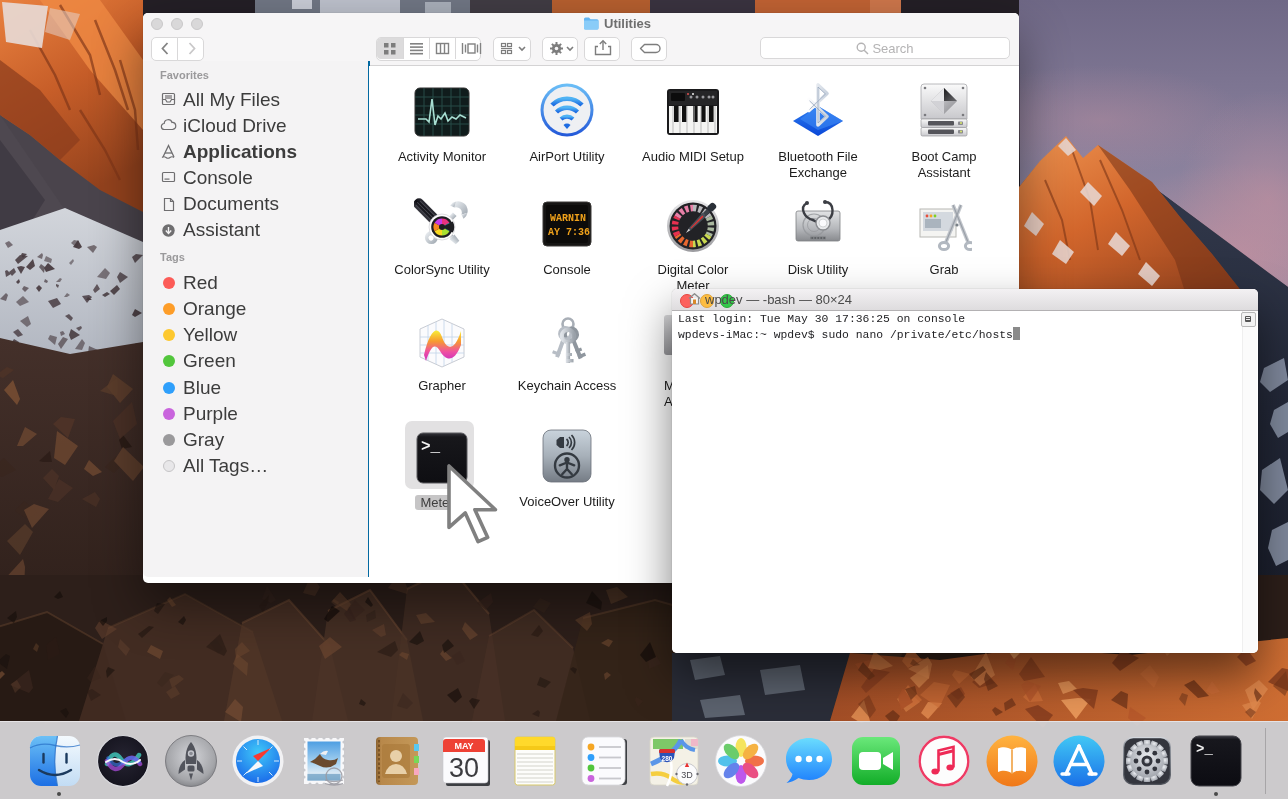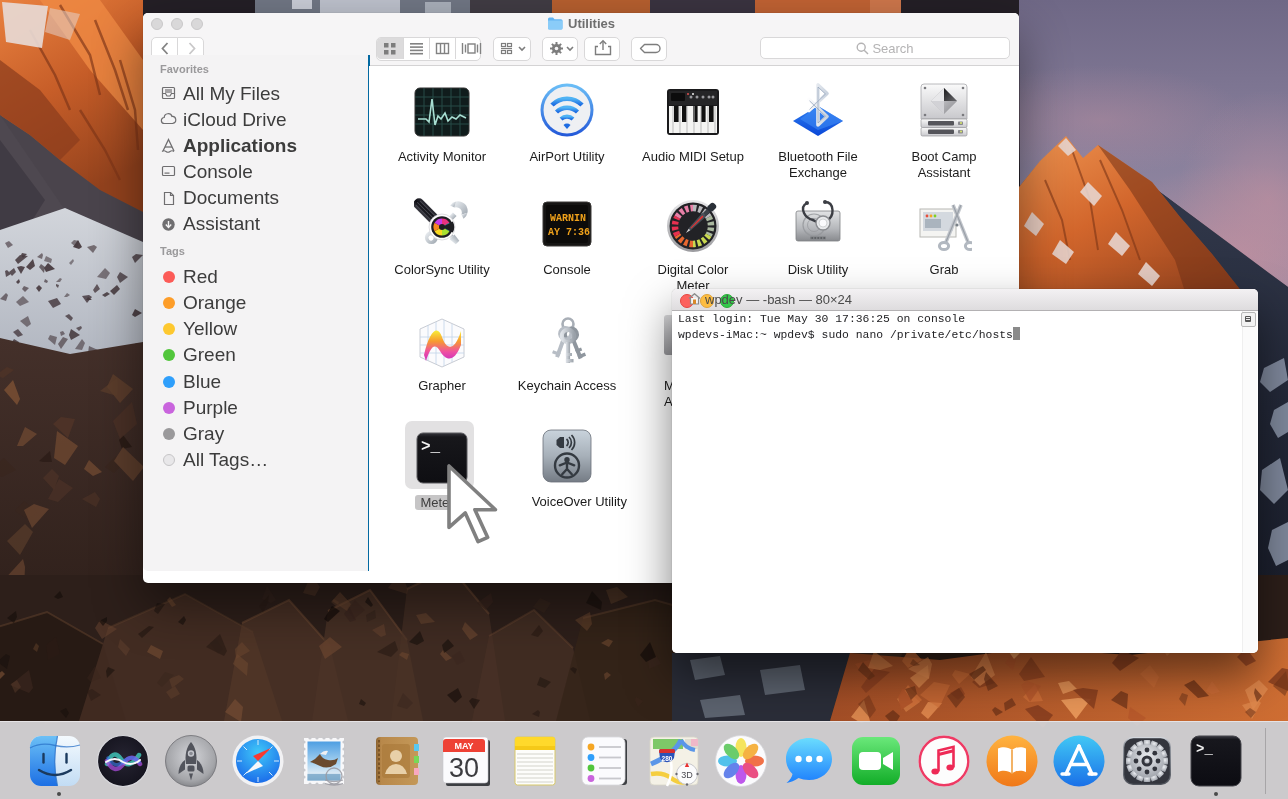--- a/index.html
+++ b/index.html
@@ -4,23 +4,23 @@
 <style>
   html,body{margin:0;padding:0;}
   body{width:1288px;height:799px;overflow:hidden;font-family:"Liberation Sans",sans-serif;position:relative;background:#23242e;}
   #desk{position:absolute;left:0;top:0;width:1288px;height:799px;}
   .win{position:absolute;border-radius:5px;}
   
   #finder{left:143px;top:13px;width:876px;height:570px;background:#fff;box-shadow:0 22px 50px rgba(0,0,0,.45), 0 0 1px rgba(0,0,0,.35);}
   #f-top{position:absolute;left:0;top:0;width:100%;height:52px;background:#f6f5f6;border-bottom:1px solid #d4d3d4;border-radius:5px 5px 0 0;}
   .tl{position:absolute;width:12px;height:12px;border-radius:50%;}
   #f-top .tl{background:#d9d8d9;border:0.5px solid #c9c8c9;top:5px;box-sizing:border-box;}
-  #f-title{position:absolute;top:4px;left:0;width:100%;text-align:center;font-size:13px;font-weight:700;color:#6e6e6e;height:14px;line-height:14px;}
+  #f-title{position:absolute;top:4px;left:0;width:100%;text-align:center;font-size:13px;font-weight:700;color:#6e6e6e;height:14px;line-height:14px;padding-left:36px;}
   .tbtn{position:absolute;background:#fff;border:1px solid #d9d8d9;border-radius:5px;top:24px;height:24px;box-sizing:border-box;}
-  #f-side{position:absolute;left:0;top:42px;width:225px;height:516px;background:#f4f3f4;border-right:2px solid #0369a1;border-radius:0 0 0 5px;}
+  #f-side{position:absolute;left:0;top:48px;width:225px;height:516px;background:#f4f3f4;border-right:2px solid #0369a1;border-radius:0 0 0 5px;}
   .shead{position:absolute;left:17px;font-size:11px;font-weight:700;color:#9a999b;}
   .srow{position:absolute;left:40px;font-size:19px;color:#3c3c3c;height:16px;line-height:16px;}
   .sic{position:absolute;left:17px;width:17px;height:17px;}
   .tagc{position:absolute;left:20px;width:12px;height:12px;border-radius:50%;}
   #f-main{position:absolute;left:226px;top:53px;right:0;bottom:0;background:#fff;border-radius:0 0 5px 0;}
   .glabel{position:absolute;font-size:13px;color:#1c1c1c;text-align:center;width:120px;line-height:16px;}
   .gic{position:absolute;width:56px;height:56px;}
   
   #term{left:672px;top:289px;width:586px;height:364px;background:#fff;box-shadow:0 22px 45px rgba(0,0,0,.5), 0 0 1px rgba(0,0,0,.4);}
   #t-bar{position:absolute;left:0;top:0;width:100%;height:21px;background:linear-gradient(#f3f1f3,#dedcde);border-bottom:1px solid #b3b1b3;border-radius:5px 5px 0 0;}
@@ -879,21 +879,21 @@
         </defs>
         <rect x="4" y="2" width="48" height="52" rx="8" fill="url(#vog)" stroke="#697078" stroke-width="0.8"></rect>
 <g fill="#343a41">
           <polygon points="21,9 25,9 25,20 21,20 17.5,17 17.5,12"></polygon>
         </g>
         <path d="M27.5,11 a4.5,4.5 0 0 1 0,7 M30,9 a7.5,7.5 0 0 1 0,11 M32.5,7 a10.5,10.5 0 0 1 0,15" stroke="#343a41" stroke-width="1.7" fill="none"></path>
 <circle cx="28" cy="37.5" r="12" fill="none" stroke="#343a41" stroke-width="2.4"></circle>
         <circle cx="28" cy="31.8" r="2.7" fill="#343a41"></circle>
         <path d="M28,34.5 l-7.2,2.8 M28,34.5 l7.2,2.8 M28,34.5 v6.5 M28,41 l-4.8,5.2 M28,41 l4.8,5.2" stroke="#343a41" stroke-width="2.4" fill="none" stroke-linecap="round"></path>
       </svg>
-    <div class="glabel" style="left:138px;top:428px;text-align:right;">VoiceOver Utility</div>
+    <div class="glabel" style="left:138px;top:428px;">VoiceOver Utility</div>
   </div>
 </div>
 
 <div id="term" class="win">
   <div id="t-bar">
     <div class="tl" style="left:8px;background:#fc615d;border:0.5px solid #e4453f;"></div>
     <div class="tl" style="left:28px;background:#fdbd41;border:0.5px solid #e0a33a;"></div>
     <div class="tl" style="left:48px;background:#34c84a;border:0.5px solid #2aac38;"></div>
     <div id="t-title"><svg width="13" height="12" viewBox="0 0 13 12" style="vertical-align:-1px;margin-right:4px;">
           <path d="M1,5.5 L6.5,0.8 L12,5.5" fill="none" stroke="#8a8a8a" stroke-width="1.4"></path>

